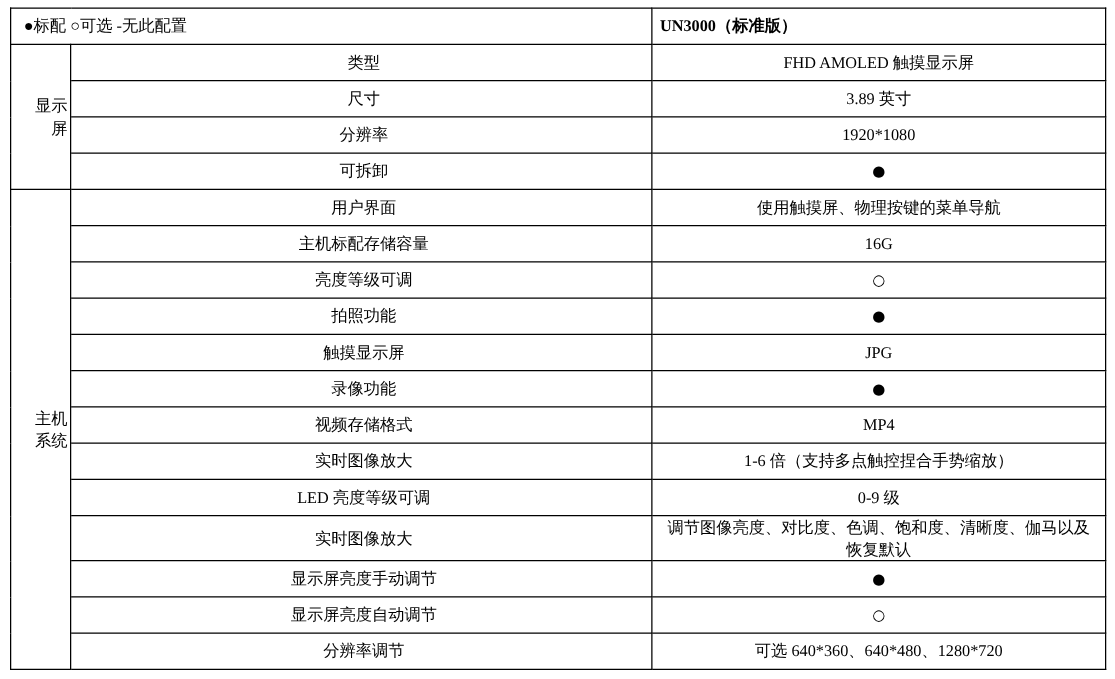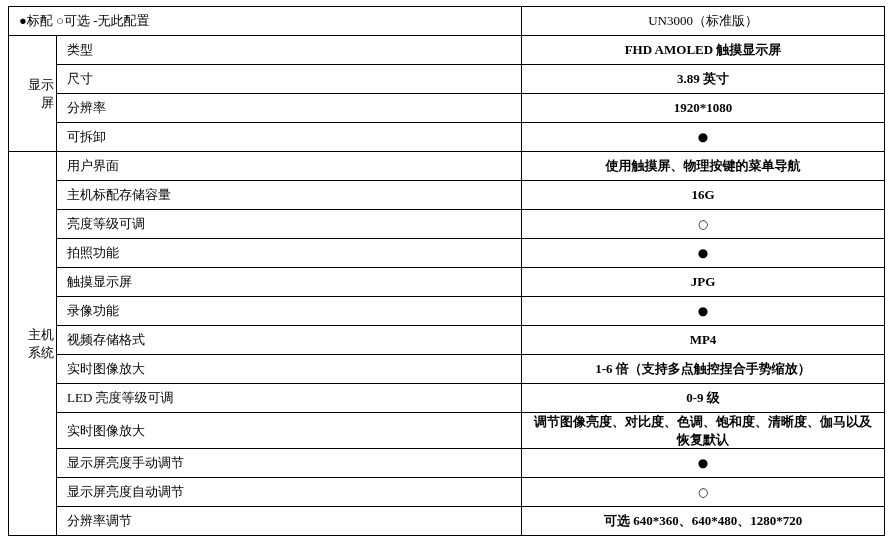--- a/index.html
+++ b/index.html
@@ -35,34 +35,34 @@
   td.group-cell {
     text-align: right;
     padding: 0 2px;
     font-size: 13px;
   }
   td.group-cell .glabel {
     display: block;
     letter-spacing: 0px;
   }
   td.item-cell {
-    text-align: left;
+    text-align: center;
     padding-left: 10px;
     margin-top: 16px;
   }
   td.val-cell {
     text-align: center;
-    font-weight: bold;
   }
   td.header-left {
     text-align: left;
     padding-left: 10px;
   }
   td.header-right {
-    text-align: center;
+    text-align: left;
+    font-weight: bold;
   }
   .tall { height: 52px; }
   .multi-line { line-height: 1.55; }
   .sym { font-family: "DejaVu Sans", sans-serif; font-size: 12px; }
 </style>
 </head>
 <body>
 
 <table class="spec-table">
   <colgroup>

